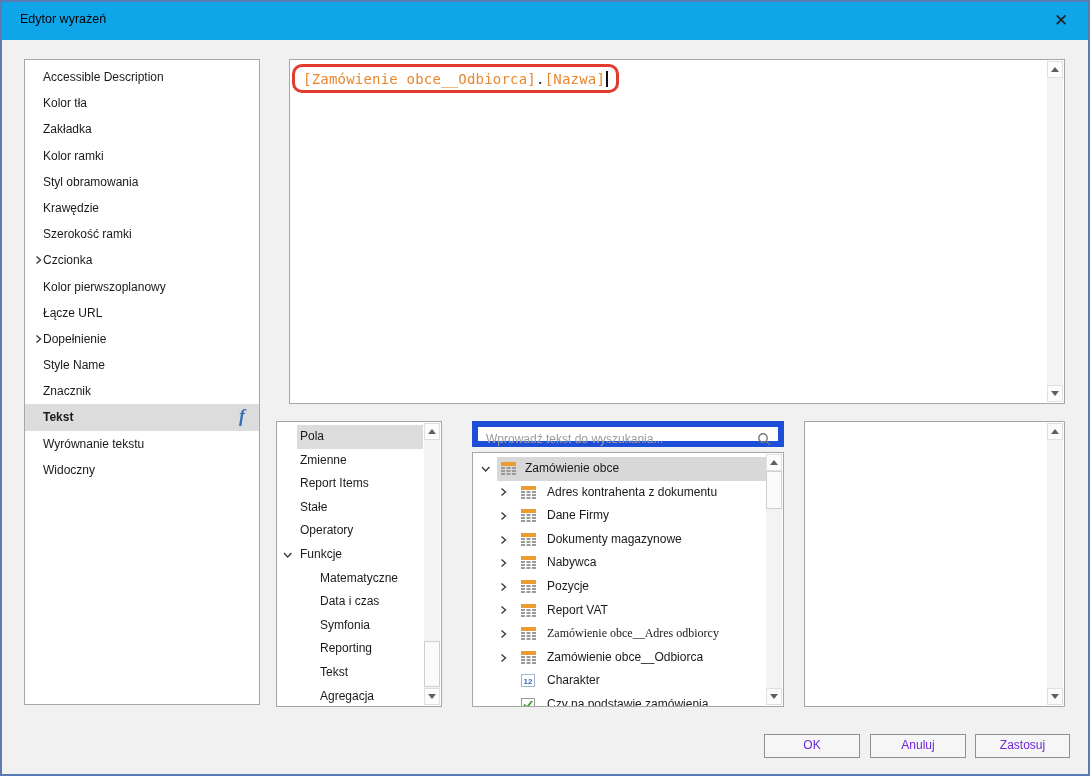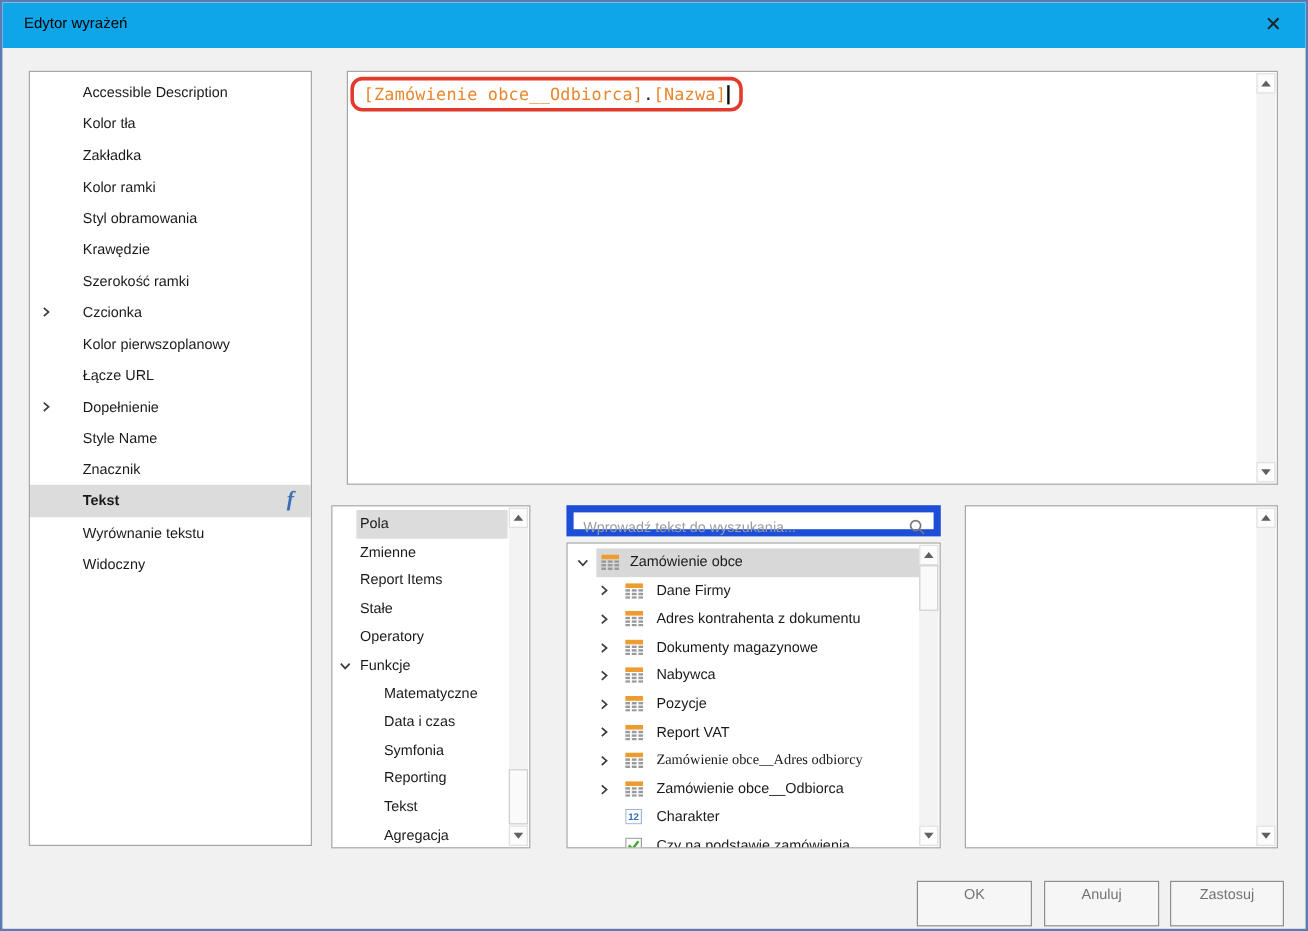--- a/index.html
+++ b/index.html
@@ -10,21 +10,21 @@
   }
   .titlebar{position:absolute;left:0;top:0;right:0;height:38px;background:#0ea5e9;}
   .title{position:absolute;left:18px;top:0;line-height:34px;font-size:12.5px;color:#000;}
   .close{position:absolute;right:12px;top:5px;width:30px;height:28px;text-align:center;
     line-height:28px;font-size:17px;color:#222;}
   .panel{position:absolute;background:#fff;border:1px solid #a6a6a6;box-sizing:border-box;overflow:hidden;}
 
   
   #props{left:22px;top:57px;width:236px;height:646px;padding-top:4px;}
   .prop-row{position:relative;height:26.2px;line-height:26.2px;}
-  .prop-row .lbl{display:block;padding-left:44px;white-space:nowrap;}
+  .prop-row .lbl{display:block;padding-left:18px;white-space:nowrap;}
   .prop-row.sel{background:#dcdcdc;font-weight:bold;}
   .p-exp{position:absolute;left:9px;top:0;height:100%;display:flex;align-items:center;}
   .fx{position:absolute;right:14px;top:0;line-height:25px;font-family:"Liberation Serif",serif;
     font-style:italic;font-weight:bold;color:#3a6eb5;font-size:18px;}
 
   
   #expr{left:287px;top:57px;width:776px;height:345px;}
   .annot{position:absolute;left:2px;top:4px;width:327px;height:29px;border:3px solid #e23b2e;
     border-radius:10px;box-sizing:border-box;display:flex;align-items:center;padding-left:8px;}
   .code{font-family:"DejaVu Sans Mono","Liberation Mono",monospace;font-size:14px;letter-spacing:.2px;white-space:pre;}
@@ -62,22 +62,22 @@
   
   .sb{position:absolute;top:1px;right:1px;bottom:1px;width:16px;background:#f3f3f3;}
   .sb-btn{position:absolute;left:0;width:16px;height:17px;background:#fcfcfc;border:1px solid #e0e0e0;box-sizing:border-box;}
   .sb-up{top:0;} .sb-down{bottom:0;}
   .tri{width:0;height:0;margin:5px auto 0;}
   .tri-up{border-left:4px solid transparent;border-right:4px solid transparent;border-bottom:5px solid #5f5f5f;}
   .tri-down{border-left:4px solid transparent;border-right:4px solid transparent;border-top:5px solid #5f5f5f;}
   .sb-thumb{position:absolute;left:0;width:16px;background:#fafafa;border:1px solid #cfcfcf;box-sizing:border-box;}
 
   
-  .btn{position:absolute;top:732px;height:38px;background:#f6f6f6;border:1px solid #8f8f8f;
-    box-sizing:border-box;text-align:center;line-height:21px;font-size:12px;color:#737373;}
+  .btn{position:absolute;top:732px;height:24px;background:#f6f6f6;border:1px solid #8f8f8f;
+    box-sizing:border-box;text-align:center;line-height:21px;font-size:12px;color:#6d28d9;}
   #btn-ok{left:762px;width:96px;}
   #btn-cancel{left:868px;width:96px;}
   #btn-apply{left:973px;width:95px;}
 
   .chev{display:block;}
 </style>
 </head>
 <body>
 
 <div class="window">
@@ -262,41 +262,41 @@
               <rect x="0" y="5" width="4" height="2" fill="#9a9a9a"></rect>
               <rect x="5.5" y="5" width="4" height="2" fill="#9a9a9a"></rect>
               <rect x="11" y="5" width="4" height="2" fill="#9a9a9a"></rect>
               <rect x="0" y="8" width="4" height="2" fill="#9a9a9a"></rect>
               <rect x="5.5" y="8" width="4" height="2" fill="#9a9a9a"></rect>
               <rect x="11" y="8" width="4" height="2" fill="#9a9a9a"></rect>
               <rect x="0" y="11" width="4" height="2" fill="#9a9a9a"></rect>
               <rect x="5.5" y="11" width="4" height="2" fill="#9a9a9a"></rect>
               <rect x="11" y="11" width="4" height="2" fill="#9a9a9a"></rect>
             </svg></span>
+          <span class="t-lbl" style="left: 74px;">Adres kontrahenta z dokumentu</span>
+        </div>
+        <div class="tree-row">
+          <span class="t-exp" style="left: 26px;">
+            <svg width="9" height="10" class="chev">
+              <polyline points="2.5,1.5 6.5,5 2.5,8.5" fill="none" stroke="#3c3c3c" stroke-width="1.4"></polyline>
+            </svg>
+          </span>
+          <span class="t-icon" style="left: 48px;"><svg width="15" height="13">
+              <rect x="0" y="0" width="15" height="4" fill="#ED9C31"></rect>
+              <rect x="0" y="5" width="4" height="2" fill="#9a9a9a"></rect>
+              <rect x="5.5" y="5" width="4" height="2" fill="#9a9a9a"></rect>
+              <rect x="11" y="5" width="4" height="2" fill="#9a9a9a"></rect>
+              <rect x="0" y="8" width="4" height="2" fill="#9a9a9a"></rect>
+              <rect x="5.5" y="8" width="4" height="2" fill="#9a9a9a"></rect>
+              <rect x="11" y="8" width="4" height="2" fill="#9a9a9a"></rect>
+              <rect x="0" y="11" width="4" height="2" fill="#9a9a9a"></rect>
+              <rect x="5.5" y="11" width="4" height="2" fill="#9a9a9a"></rect>
+              <rect x="11" y="11" width="4" height="2" fill="#9a9a9a"></rect>
+            </svg></span>
           <span class="t-lbl" style="left: 74px;">Dane Firmy</span>
-        </div>
-        <div class="tree-row">
-          <span class="t-exp" style="left: 26px;">
-            <svg width="9" height="10" class="chev">
-              <polyline points="2.5,1.5 6.5,5 2.5,8.5" fill="none" stroke="#3c3c3c" stroke-width="1.4"></polyline>
-            </svg>
-          </span>
-          <span class="t-icon" style="left: 48px;"><svg width="15" height="13">
-              <rect x="0" y="0" width="15" height="4" fill="#ED9C31"></rect>
-              <rect x="0" y="5" width="4" height="2" fill="#9a9a9a"></rect>
-              <rect x="5.5" y="5" width="4" height="2" fill="#9a9a9a"></rect>
-              <rect x="11" y="5" width="4" height="2" fill="#9a9a9a"></rect>
-              <rect x="0" y="8" width="4" height="2" fill="#9a9a9a"></rect>
-              <rect x="5.5" y="8" width="4" height="2" fill="#9a9a9a"></rect>
-              <rect x="11" y="8" width="4" height="2" fill="#9a9a9a"></rect>
-              <rect x="0" y="11" width="4" height="2" fill="#9a9a9a"></rect>
-              <rect x="5.5" y="11" width="4" height="2" fill="#9a9a9a"></rect>
-              <rect x="11" y="11" width="4" height="2" fill="#9a9a9a"></rect>
-            </svg></span>
-          <span class="t-lbl" style="left: 74px;">Adres kontrahenta z dokumentu</span>
         </div>
         <div class="tree-row">
           <span class="t-exp" style="left: 26px;">
             <svg width="9" height="10" class="chev">
               <polyline points="2.5,1.5 6.5,5 2.5,8.5" fill="none" stroke="#3c3c3c" stroke-width="1.4"></polyline>
             </svg>
           </span>
           <span class="t-icon" style="left: 48px;"><svg width="15" height="13">
               <rect x="0" y="0" width="15" height="4" fill="#ED9C31"></rect>
               <rect x="0" y="5" width="4" height="2" fill="#9a9a9a"></rect>

